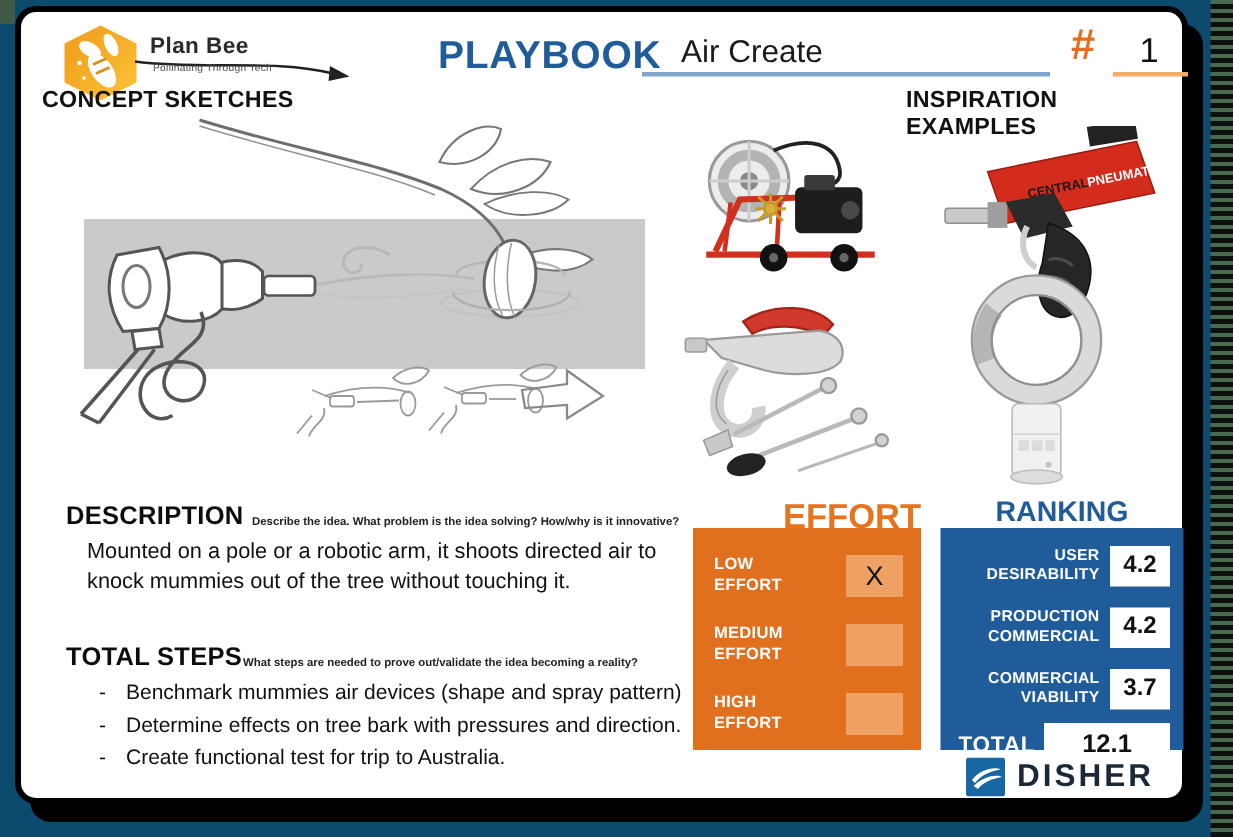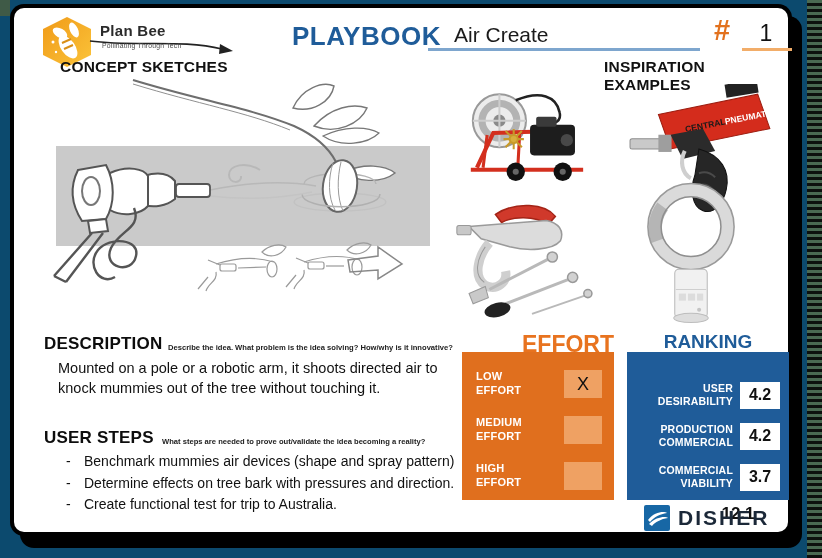--- a/index.html
+++ b/index.html
@@ -74,21 +74,21 @@
       <path d="M24,27 L33,23 M26,33 L35,29" stroke="#d98f16" stroke-width="2"></path>
       <circle cx="15" cy="26" r="1.5" fill="#fff"></circle>
         <circle cx="18" cy="36" r="1.2" fill="#fff"></circle>
     </svg>
     <div class="abs brand-name" style="left:86px;top:14px;">Plan Bee</div>
     <svg class="abs" style="left:72px;top:28px;" width="152" height="22" viewBox="0 0 152 22">
       <path d="M4,5 C50,11 96,3 136,13" fill="none" stroke="#222" stroke-width="1.6"></path>
       <polygon points="134,8 147,15 133,18" fill="#222"></polygon>
     </svg>
     <div class="abs tagline" style="left:88px;top:34px;">Pollinating Through Tech</div>
-    <div class="abs section-heading" style="left:46px;top:50px;">CONCEPT SKETCHES</div>
+    <div class="abs section-heading" style="left:14px;top:50px;">CONCEPT SKETCHES</div>
 
     <div class="abs playbook" style="left:278px;top:13px;">PLAYBOOK</div>
     <div class="abs idea-name" style="left:440px;top:15px;">Air Create</div>
     <div class="abs rule-blue" style="left:414px;top:40px;width:272px;"></div>
 
     <div class="abs hash" style="left:700px;top:6px;">#</div>
     <div class="abs page-num" style="left:730px;top:12px;">1</div>
     <div class="abs rule-orange" style="left:728px;top:40px;width:50px;"></div>
 
     <div class="abs section-heading" style="left:590px;top:50px;">INSPIRATION EXAMPLES</div>
@@ -211,21 +211,21 @@
       <rect x="47" y="110" width="7" height="7" fill="#dcdcdc"></rect>
       <rect x="56" y="110" width="6" height="7" fill="#dcdcdc"></rect>
       <circle cx="58" cy="126" r="2" fill="#c4c4c4"></circle>
       <ellipse cx="50" cy="134" rx="17" ry="4.5" fill="#dddddd" stroke="#bdbdbd"></ellipse>
     </svg>
 
     <div class="abs big-label" style="left:30px;top:326px;">DESCRIPTION</div>
     <div class="abs prompt" style="left:154px;top:335px;width:300px;">Describe the idea. What problem is the idea solving? How/why is it innovative?</div>
     <div class="abs bodytext" style="left:44px;top:350px;width:398px;">Mounted on a pole or a robotic arm, it shoots directed air to knock mummies out of the tree without touching it.</div>
 
-    <div class="abs big-label" style="left:30px;top:420px;">USER STEPS</div>
+    <div class="abs big-label" style="left:30px;top:420px;">TOTAL STEPS</div>
     <div class="abs prompt" style="left:148px;top:429px;width:300px;">What steps are needed to prove out/validate the idea becoming a reality?</div>
     <div class="abs bullets" style="left:48px;top:443px;width:414px;">
       <div class="bullet-row">
         <span class="bullet-dash">-</span>
         <span>Benchmark mummies air devices (shape and spray pattern)</span>
       </div>
       <div class="bullet-row">
         <span class="bullet-dash">-</span>
         <span>Determine effects on tree bark with pressures and direction.</span>
       </div>
@@ -245,21 +245,21 @@
       </div>
       <div class="effort-row">
         <div class="effort-label">MEDIUM EFFORT</div>
         <div class="checkbox"></div>
       </div>
       <div class="effort-row">
         <div class="effort-label">HIGH EFFORT</div>
         <div class="checkbox"></div>
       </div>
     </div>
-    <div class="abs rank-box" style="left:613px;top:344px;width:162px;height:148px;padding-top:22px;box-sizing:border-box;">
+    <div class="abs rank-box" style="left:613px;top:344px;width:162px;height:148px;padding-top:4px;box-sizing:border-box;">
       <div class="rank-row">
         <div class="rank-label">USER DESIRABILITY</div>
         <div class="score-box">4.2</div>
       </div>
       <div class="rank-row">
         <div class="rank-label">PRODUCTION COMMERCIAL</div>
         <div class="score-box">4.2</div>
       </div>
       <div class="rank-row">
         <div class="rank-label">COMMERCIAL VIABILITY</div>

